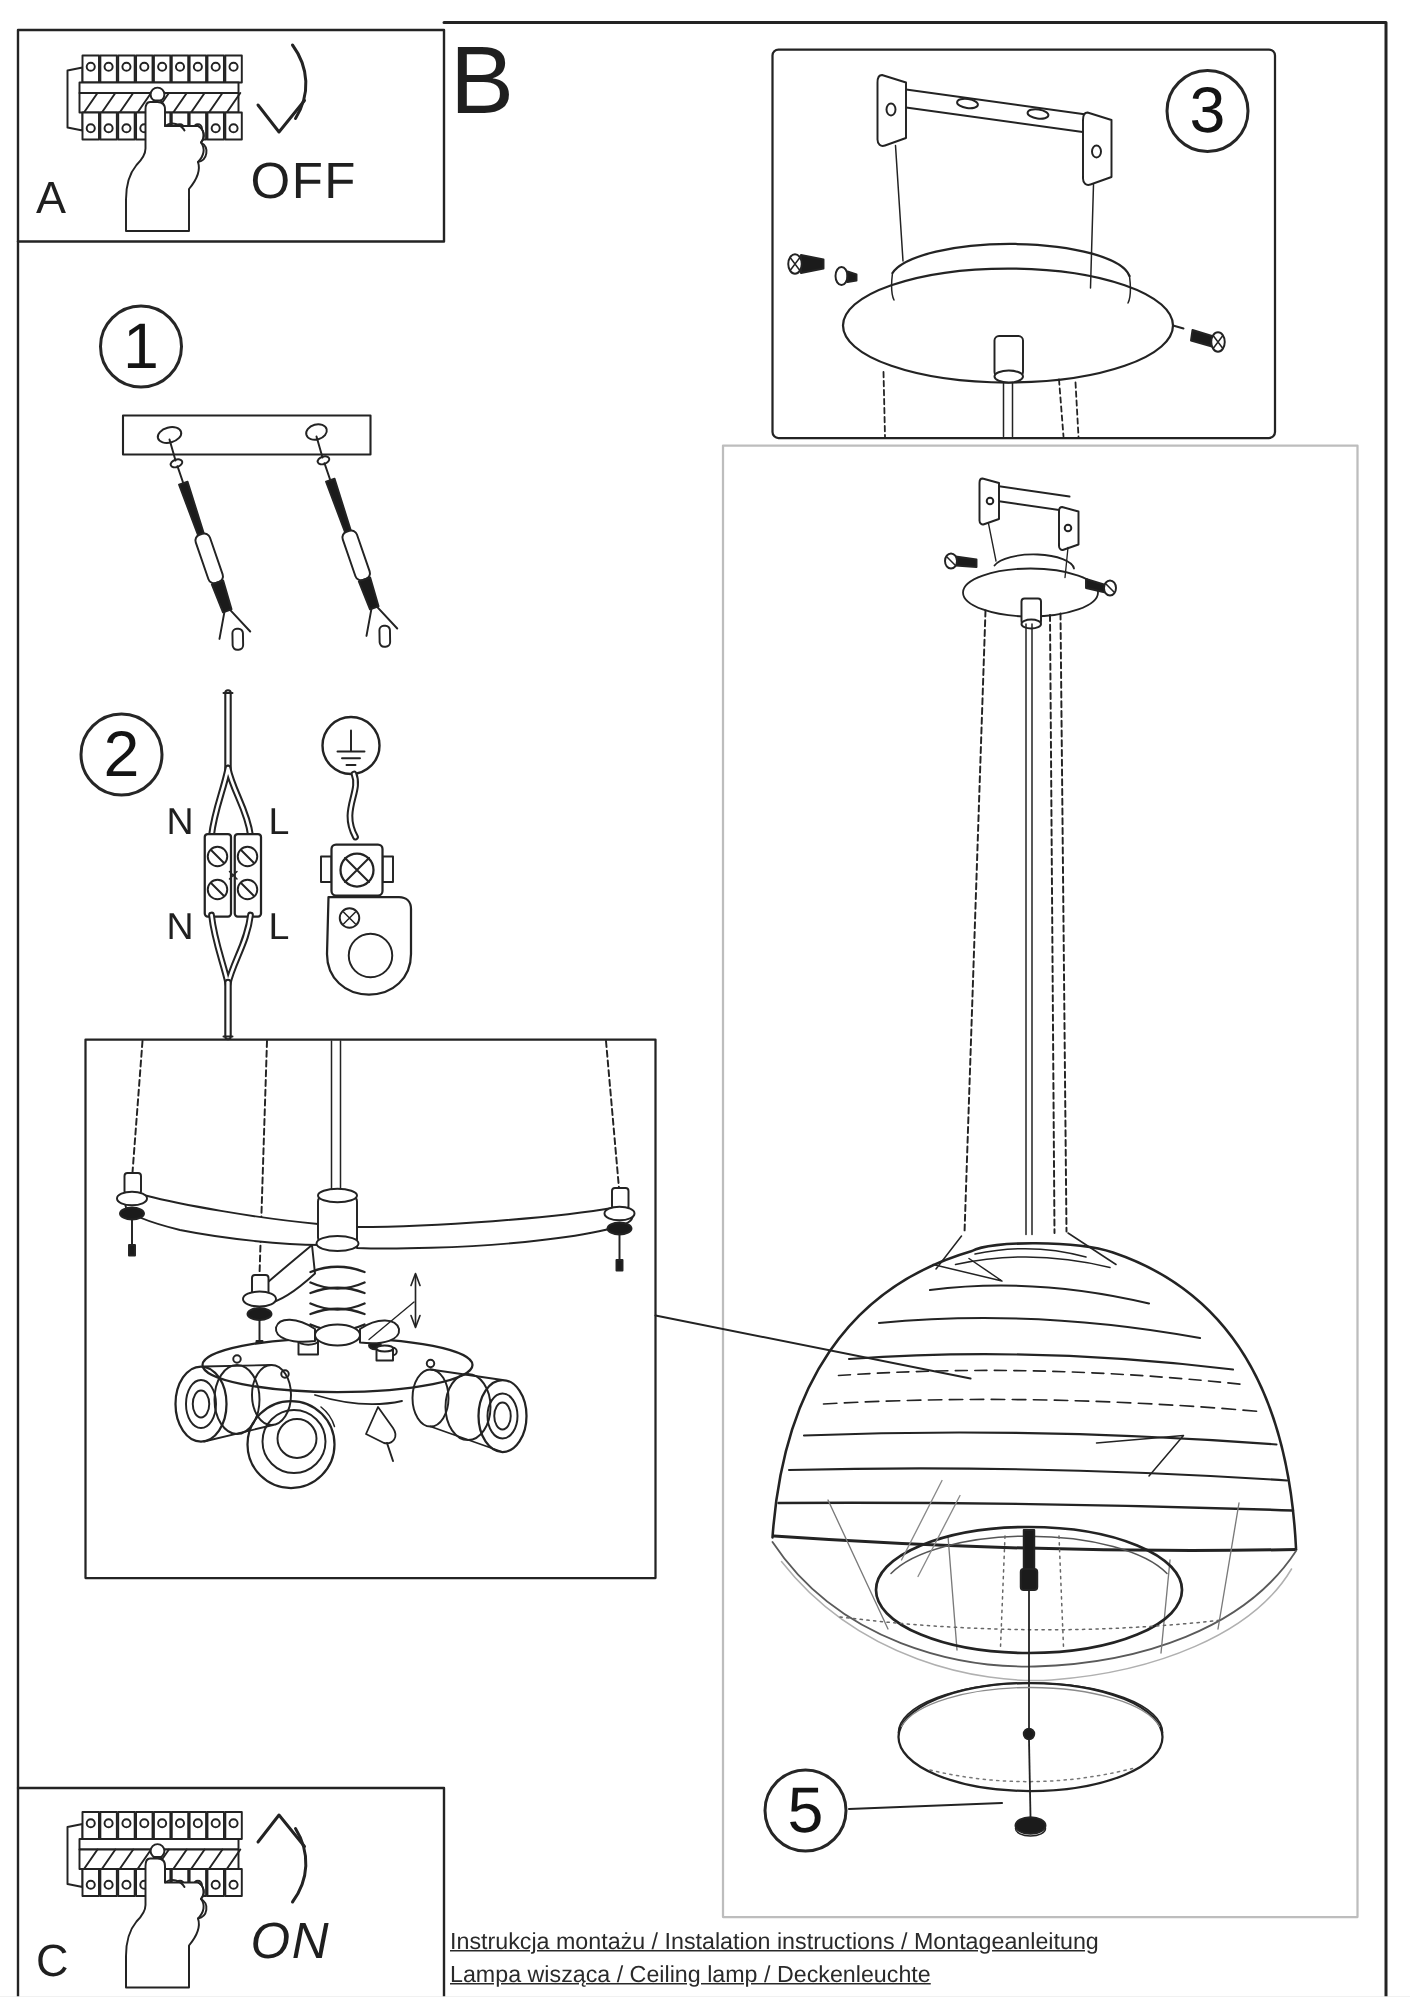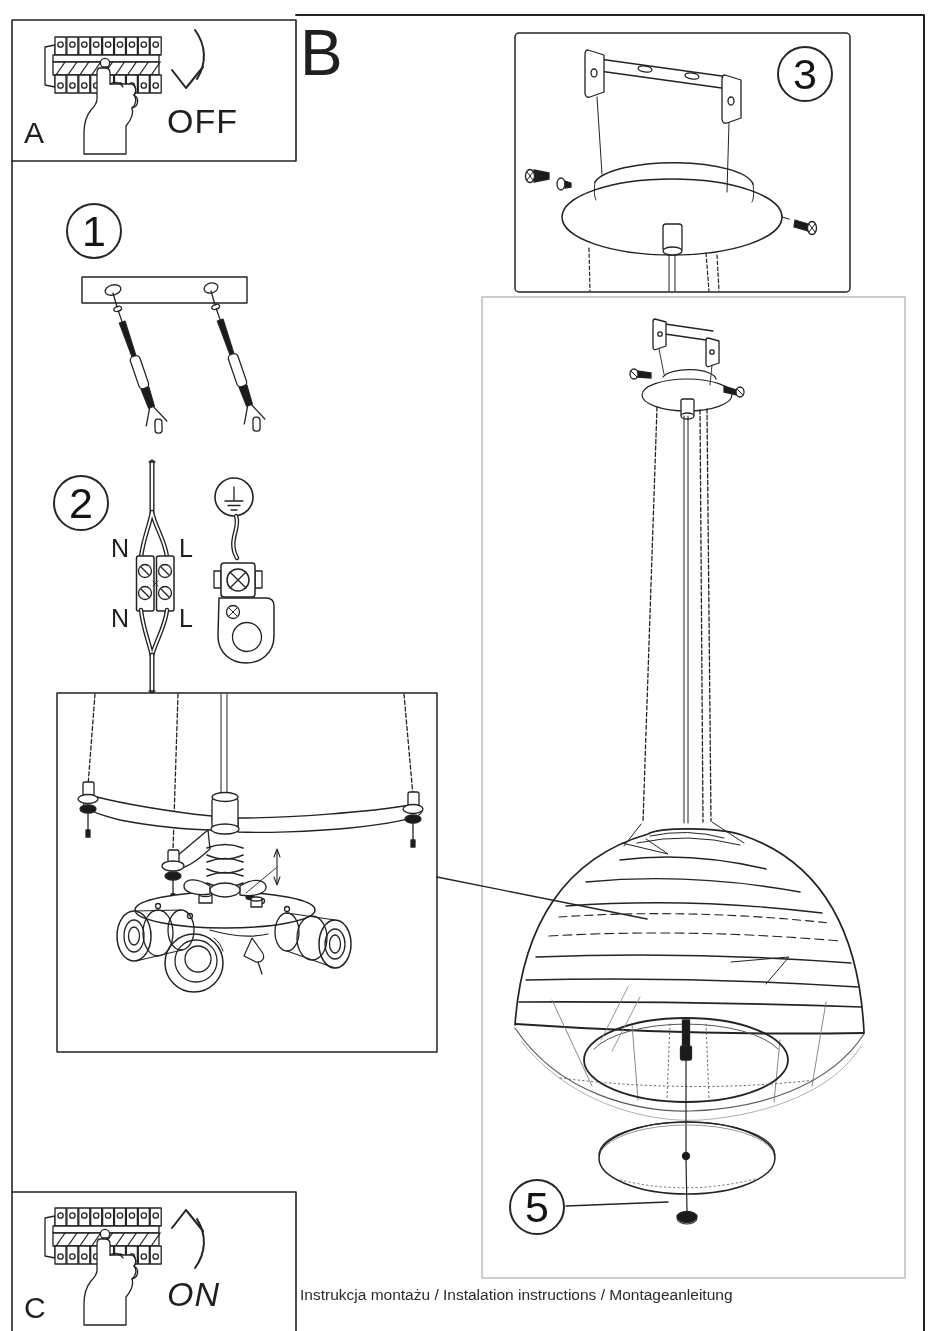--- a/index.html
+++ b/index.html
@@ -25,21 +25,21 @@
   .c1{left:66px;top:203px;}
   .c2{left:53px;top:475px;}
   .c3{left:777px;top:46px;}
   .c5{left:509px;top:1179px;}
   .wire-label{position:absolute;font-size:25px;line-height:1;}
   .nl-tl{left:111px;top:536px;}
   .nl-tr{left:179px;top:536px;}
   .nl-bl{left:111px;top:606px;}
   .nl-br{left:179px;top:606px;}
   .footer{position:absolute;left:300px;top:1284px;font-size:15.5px;color:#2a2a2a;}
-  .footer div{line-height:22px;}
+  .footer div{line-height:22px;text-decoration:underline;}
 </style>
 </head>
 <body>
 
 <div class="page">
 
 <svg class="art" width="940" height="1331" viewBox="0 0 940 1331" stroke="#232323" fill="none" stroke-width="1.3" stroke-linecap="round" stroke-linejoin="round">
 
   <defs>
     <g id="breaker">
@@ -385,15 +385,16 @@
 <div class="circle-step c3">3</div>
 <div class="circle-step c5">5</div>
 
 <div class="wire-label nl-tl">N</div>
 <div class="wire-label nl-tr">L</div>
 <div class="wire-label nl-bl">N</div>
 <div class="wire-label nl-br">L</div>
 
 <div class="footer">
   <div>Instrukcja montażu / Instalation instructions / Montageanleitung</div>
+  <div>Lampa wisząca / Ceiling lamp / Deckenleuchte</div>
 </div>
 
 </div>
 
 </body></html>

